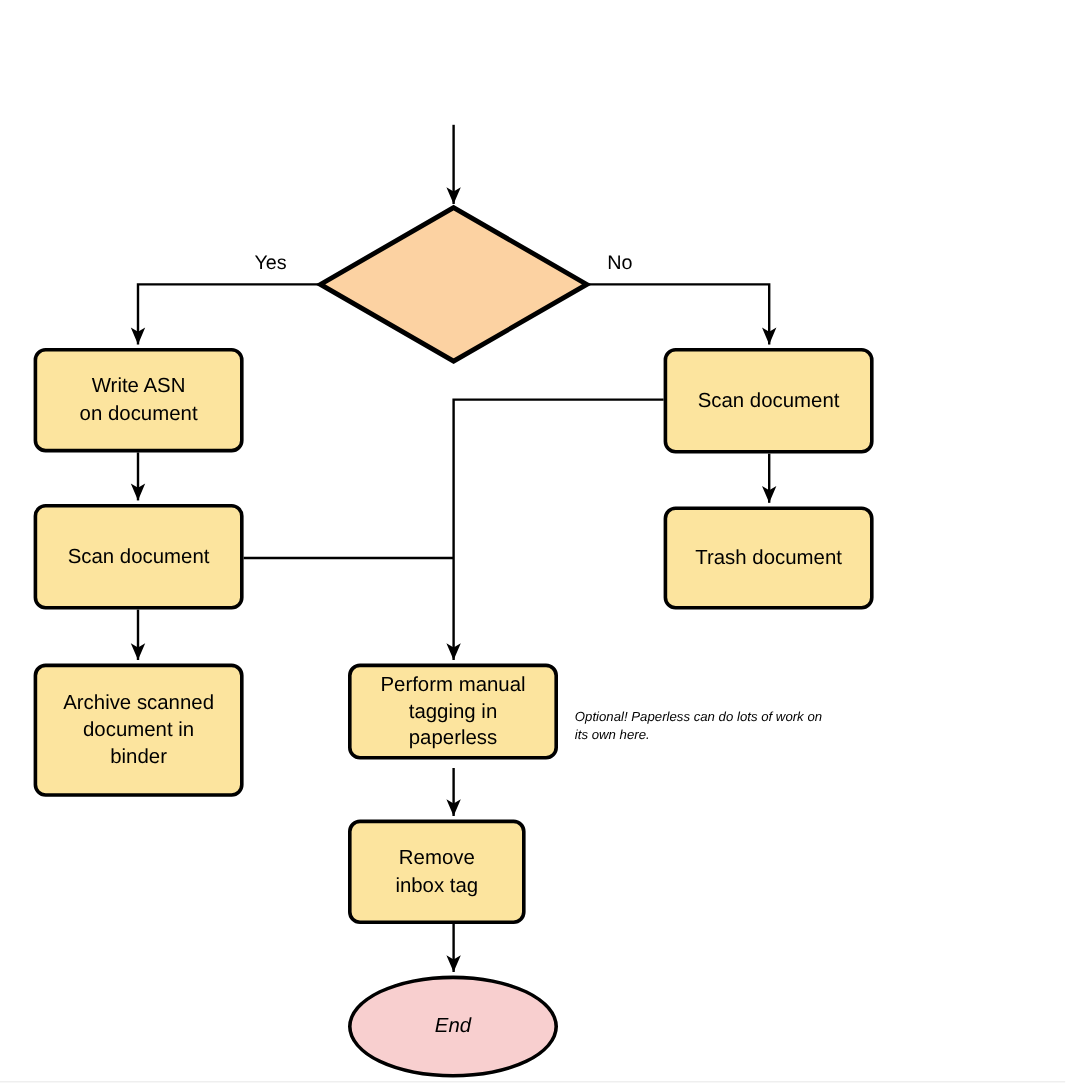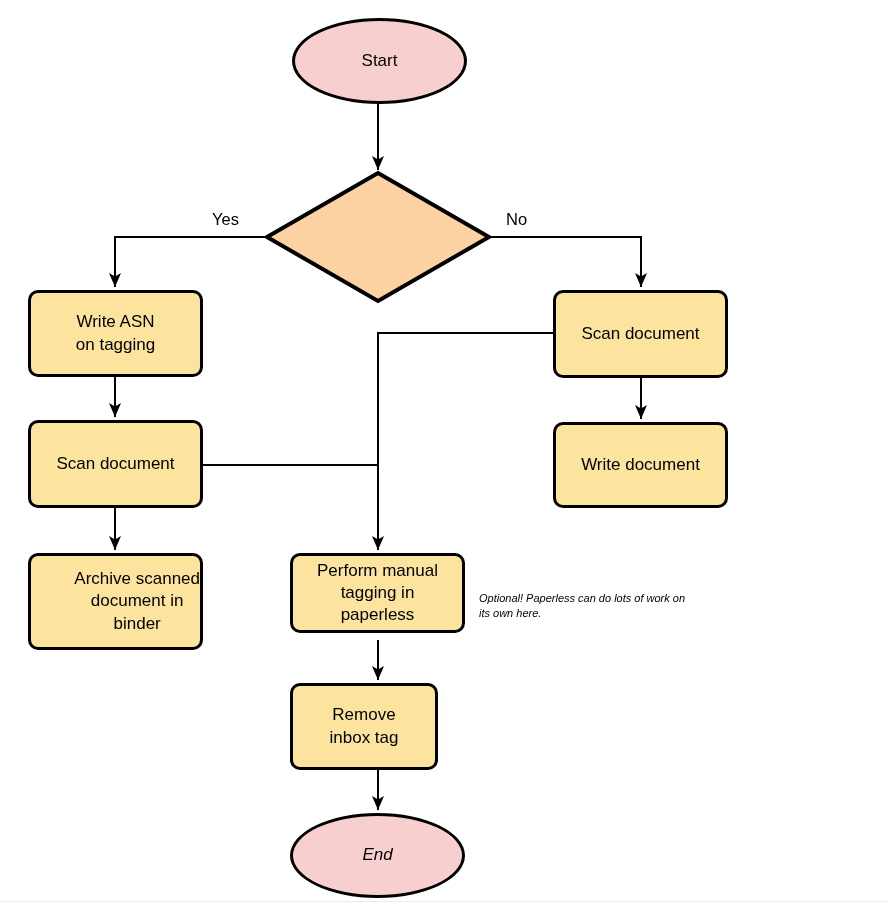--- a/index.html
+++ b/index.html
@@ -84,21 +84,21 @@
     width: 888px;
     height: 1px;
     background: #ececec;
     z-index: 0;
   }
 
   
   .n-start   { left: 292px; top: 18px;  width: 175px; height: 86px; }
   .n-write   { left: 28px;  top: 290px; width: 175px; height: 87px; }
   .n-scan-l  { left: 28px;  top: 420px; width: 175px; height: 88px; }
-  .n-archive { left: 28px;  top: 553px; width: 175px; height: 97px; justify-content: flex-end; }
+  .n-archive { left: 28px;  top: 553px; width: 175px; height: 111px; }
   .n-scan-r  { left: 553px; top: 290px; width: 175px; height: 88px; }
   .n-trash   { left: 553px; top: 422px; width: 175px; height: 86px; }
   .n-tagging { left: 290px; top: 553px; width: 175px; height: 80px; }
   .n-remove  { left: 290px; top: 683px; width: 148px; height: 87px; }
   .n-end     { left: 290px; top: 813px; width: 175px; height: 85px; font-style: italic; }
   .l-decision { left: 288px; top: 214px; width: 180px; }
   .l-yes { left: 212px; top: 210px; }
   .l-no  { left: 506px; top: 210px; }
   .l-note { left: 479px; top: 591px; width: 405px; }
 </style>
@@ -121,45 +121,42 @@
     <path class="conn" d="M 115 508 L 115 550" marker-end="url(#arrow)"></path>
     <path class="conn" d="M 641 378 L 641 419" marker-end="url(#arrow)"></path>
     <path class="conn" d="M 203 465 L 378 465"></path>
     <path class="conn" d="M 553 333 L 378 333 L 378 550" marker-end="url(#arrow)"></path>
     <path class="conn" d="M 378 640 L 378 680" marker-end="url(#arrow)"></path>
     <path class="conn" d="M 378 770 L 378 810" marker-end="url(#arrow)"></path>
 
     <polygon class="diamond" points="378,173 489,237 378,301 267,237"></polygon>
   </svg>
 
-  <div class="node terminator n-start">
-    <span>Start</span>
-  </div>
 
 
   <div class="edge-label l-yes">Yes</div>
   <div class="edge-label l-no">No</div>
 
   <div class="node process n-write">
     <span>Write ASN
-on tagging</span>
+on document</span>
   </div>
   <div class="node process n-scan-l">
     <span>Scan document</span>
   </div>
   <div class="node process n-archive">
     <span>Archive scanned
 document in
 binder</span>
   </div>
   <div class="node process n-scan-r">
     <span>Scan document</span>
   </div>
   <div class="node process n-trash">
-    <span>Write document</span>
+    <span>Trash document</span>
   </div>
   <div class="node process n-tagging">
     <span>Perform manual
 tagging in
 paperless</span>
   </div>
   <div class="node process n-remove">
     <span>Remove
 inbox tag</span>
   </div>

